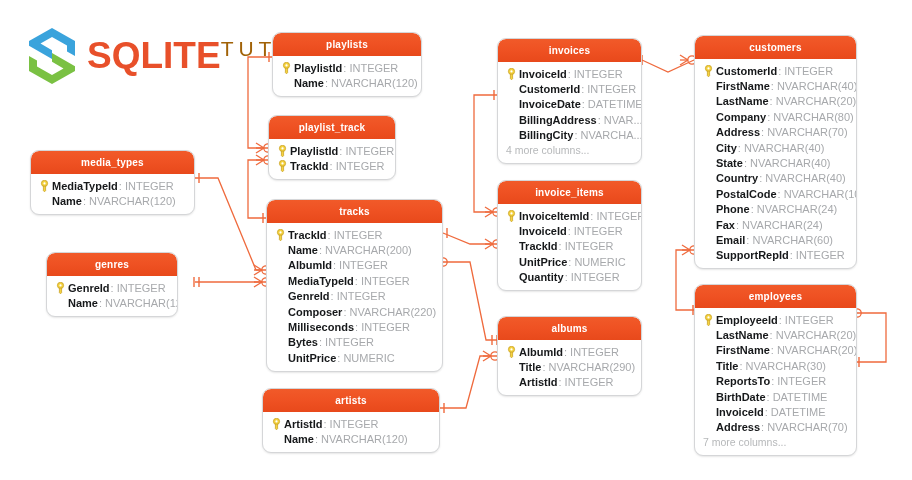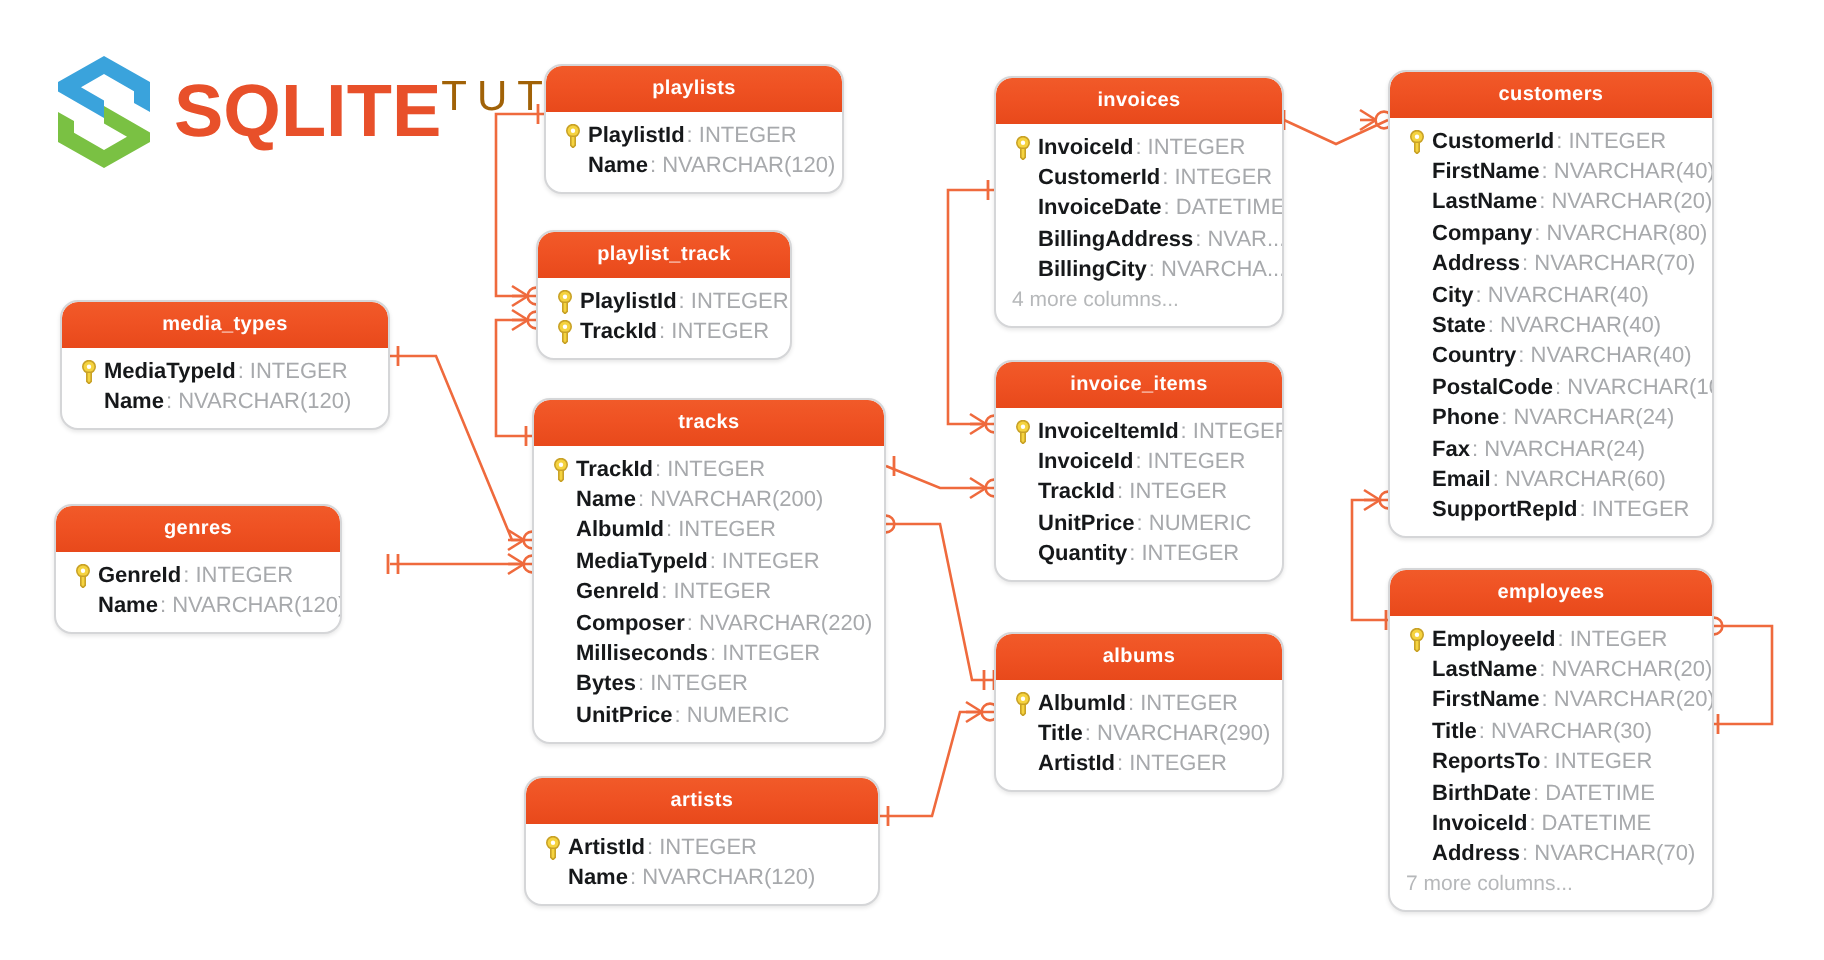--- a/index.html
+++ b/index.html
@@ -203,21 +203,21 @@
             <span class="colname">MediaTypeId</span>
             <span class="coltype">: INTEGER</span>
           </div>
           <div class="row">
             <span class="keycell"></span>
             <span class="colname">Name</span>
             <span class="coltype">: NVARCHAR(120)</span>
           </div>
         </div>
       </div>
-      <div class="tbl" style="left: 27px; top: 252px; width: 144px;">
+      <div class="tbl" style="left: 46px; top: 252px; width: 132px;">
         <div class="tbl-hd">genres</div>
         <div class="tbl-bd">
           <div class="row">
             <span class="keycell">
               <svg class="key" width="11" height="12" viewBox="0 0 11 12">
                 <circle cx="5.5" cy="3.4" r="3.1" fill="#f5d33f" stroke="#c9a227" stroke-width=".8"></circle>
                 <circle cx="5.5" cy="3.4" r="1.1" fill="#ffffff"></circle>
                 <path d="M4.4 6.1 h2.2 v4.6 l-1.1 1.1 l-1.1 -1.1 Z" fill="#f5d33f" stroke="#c9a227" stroke-width=".8"></path>
               </svg>
             </span>

